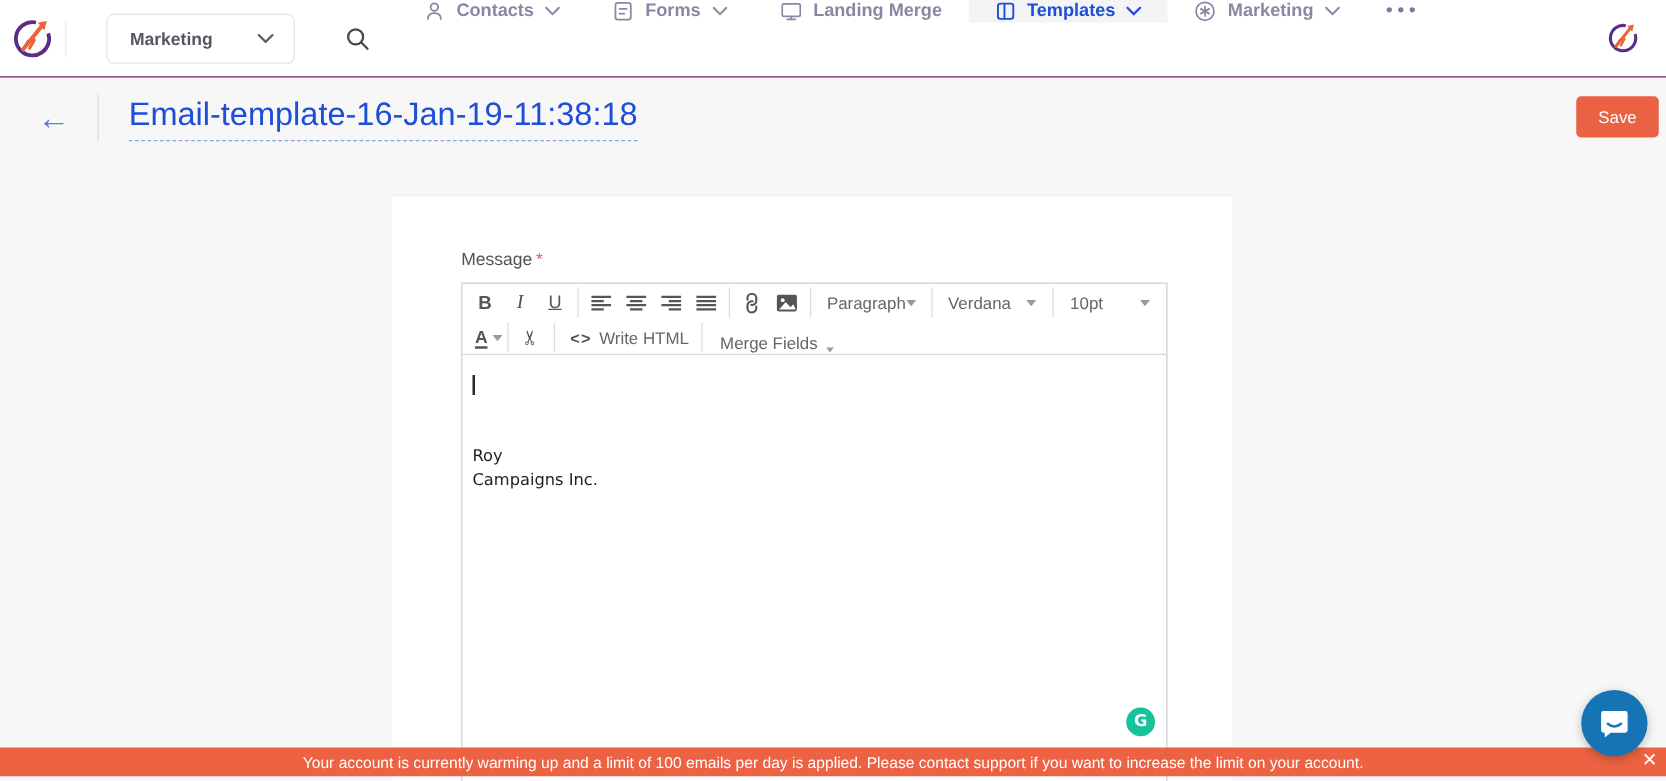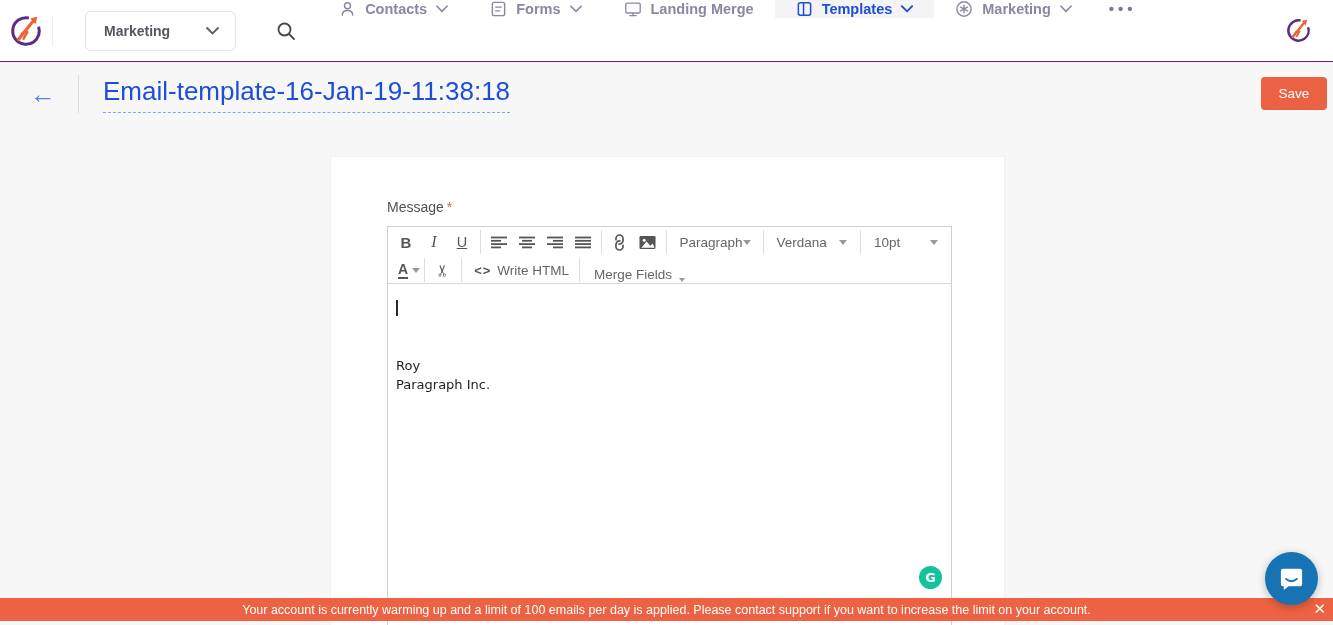--- a/index.html
+++ b/index.html
@@ -29,21 +29,21 @@
                display:flex; align-items:center; }
   .back-btn { margin-left:30px; color:#5b82d8; font-size:26px; line-height:1; cursor:pointer; }
   .title-sep { width:1px; height:38px; background:#dcdce1; margin-left:22px; }
   .page-title { margin-left:24px; font-size:26px; font-weight:400; color:#1d4ed8;
                 border-bottom:1.5px dashed #8aa4e0; padding-bottom:5px; cursor:text; }
   .save-btn { position:absolute; right:6px; top:15px; width:66px; height:33px; background:#ea6243;
               color:#fff; border:none; border-radius:4px; font-size:13.5px; font-family:inherit;
               cursor:pointer; }
 
   
-  .card { position:absolute; left:330px; top:156px; width:675px; bottom:0; background:#fff;
+  .card { position:absolute; left:312px; top:156px; width:675px; bottom:0; background:#fff;
           border:1px solid #f1f1f4; border-bottom:none; }
   .field-label { margin:42px 0 0 56px; font-size:14px; color:#4f5257; }
   .req { color:#e05c5c; margin-left:3px; }
   .editor { margin:11px 0 0 56px; width:565px; border:1px solid #cfcfd2; background:#fff;
             height:423px; }
   .tb-row { display:flex; align-items:center; padding:2px 4px; }
   .tb-row1 { height:30px; }
   .tb-row2 { height:27px; border-bottom:1px solid #d8d8db; }
   .tb-btn { min-width:28px; height:24px; display:flex; align-items:center; justify-content:center;
             color:#555; cursor:pointer; font-size:15px; }
@@ -298,21 +298,21 @@
       <div class="tb-btn merge" style="min-width:0;">
         <span class="tb-label">Merge Fields</span>
         <span class="caret"></span>
       </div>
     </div>
 
     <div class="editor-body">
       <div><span class="text-cursor"></span></div>
       <div class="spacer"></div>
       <div>Roy</div>
-      <div>Paragraph Inc.</div>
+      <div>Campaigns Inc.</div>
       <div class="grammarly">
         <span>G</span>
       </div>
     </div>
   </div>
 </div>
 
 <div class="banner">
   <span class="banner-text">Your account is currently warming up and a limit of 100 emails per day is applied. Please contact support if you want to increase the limit on your account.</span>
   <span class="banner-close">✕</span>

